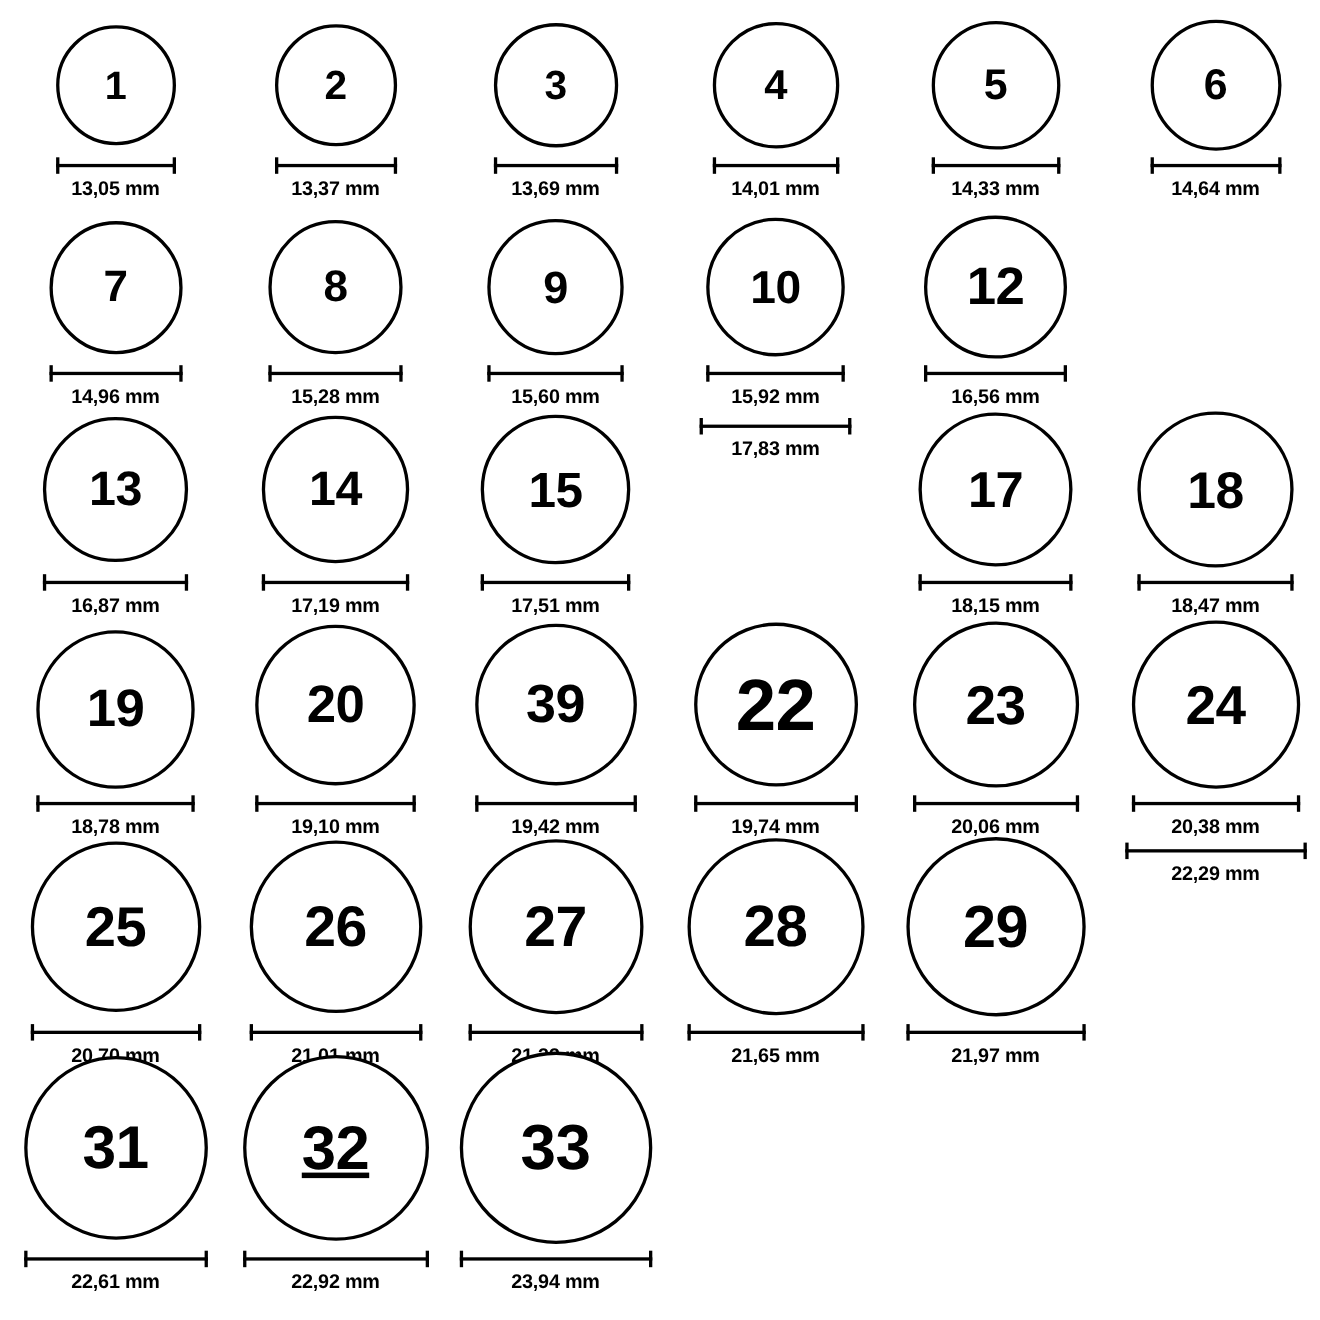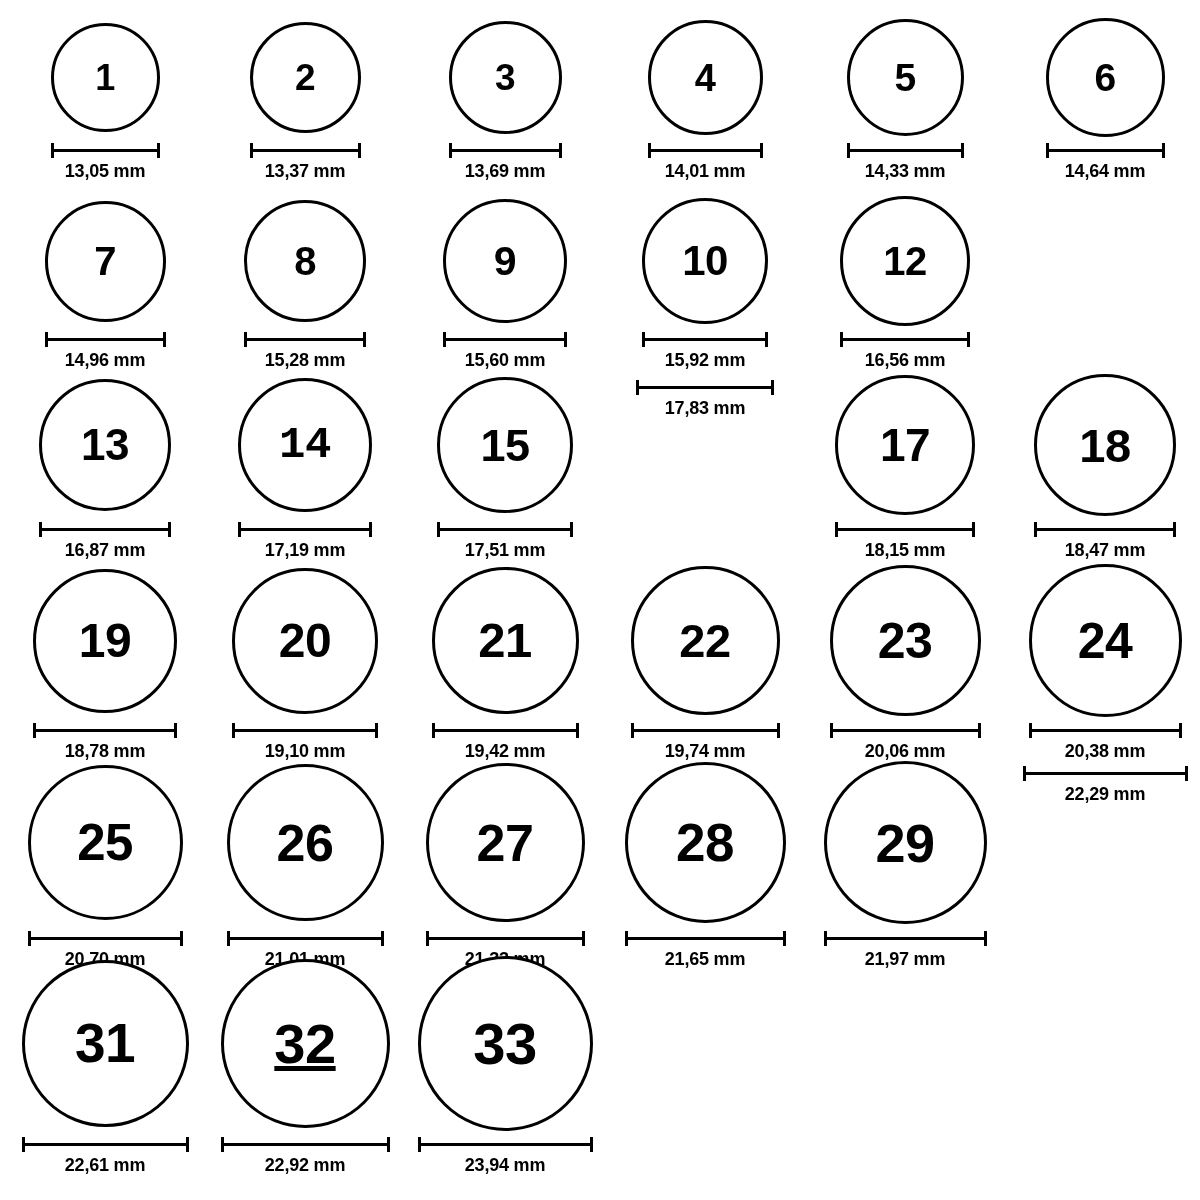--- a/index.html
+++ b/index.html
@@ -218,21 +218,21 @@
         <div class="measure" style="width: 126px;">
           <div class="bar"></div>
           <div class="tick-l"></div>
           <div class="tick-r"></div>
         </div>
         <div class="mm-label">15,92 mm</div>
       </div>
       <div class="cell">
         <div class="circle-wrap" style="height: 130px;">
           <div class="circle" style="width: 130px; height: 130px;">
-            <span class="size-num" style="font-size: 40px;">12</span>
+            <span class="size-num" style="font-size: 48px;">12</span>
           </div>
         </div>
         <div class="measure" style="width: 130px;">
           <div class="bar"></div>
           <div class="tick-l"></div>
           <div class="tick-r"></div>
         </div>
         <div class="mm-label">16,56 mm</div>
       </div>
     </div>
@@ -245,21 +245,21 @@
         </div>
         <div class="measure" style="width: 132px;">
           <div class="bar"></div>
           <div class="tick-l"></div>
           <div class="tick-r"></div>
         </div>
         <div class="mm-label">16,87 mm</div>
       </div>
       <div class="cell">
         <div class="circle-wrap" style="height: 142px;">
-          <div class="circle" style="width: 134px; height: 134px; font-family: Liberation Mono, monospace;">
+          <div class="circle" style="width: 134px; height: 134px;">
             <span class="size-num" style="font-size: 44px;">14</span>
           </div>
         </div>
         <div class="measure" style="width: 134px;">
           <div class="bar"></div>
           <div class="tick-l"></div>
           <div class="tick-r"></div>
         </div>
         <div class="mm-label">17,19 mm</div>
       </div>
@@ -306,21 +306,21 @@
         <div class="measure" style="width: 142px;">
           <div class="bar"></div>
           <div class="tick-l"></div>
           <div class="tick-r"></div>
         </div>
         <div class="mm-label">18,47 mm</div>
       </div>
     </div>
     <div class="row" style="height: 196px;">
       <div class="cell">
-        <div class="circle-wrap" style="height: 153px;">
+        <div class="circle-wrap" style="height: 153px; align-items: flex-end;">
           <div class="circle" style="width: 144px; height: 144px;">
             <span class="size-num" style="font-size: 48px;">19</span>
           </div>
         </div>
         <div class="measure" style="width: 144px;">
           <div class="bar"></div>
           <div class="tick-l"></div>
           <div class="tick-r"></div>
         </div>
         <div class="mm-label">18,78 mm</div>
@@ -334,34 +334,34 @@
         <div class="measure" style="width: 146px;">
           <div class="bar"></div>
           <div class="tick-l"></div>
           <div class="tick-r"></div>
         </div>
         <div class="mm-label">19,10 mm</div>
       </div>
       <div class="cell">
         <div class="circle-wrap" style="height: 153px;">
           <div class="circle" style="width: 147px; height: 147px;">
-            <span class="size-num" style="font-size: 49px;">21</span>
+            <span class="size-num" style="font-size: 49px;">39</span>
           </div>
         </div>
         <div class="measure" style="width: 147px;">
           <div class="bar"></div>
           <div class="tick-l"></div>
           <div class="tick-r"></div>
         </div>
         <div class="mm-label">19,42 mm</div>
       </div>
       <div class="cell">
         <div class="circle-wrap" style="height: 153px;">
           <div class="circle" style="width: 149px; height: 149px;">
-            <span class="size-num" style="font-size: 47px;">22</span>
+            <span class="size-num" style="font-size: 66px;">22</span>
           </div>
         </div>
         <div class="measure" style="width: 149px;">
           <div class="bar"></div>
           <div class="tick-l"></div>
           <div class="tick-r"></div>
         </div>
         <div class="mm-label">19,74 mm</div>
       </div>
       <div class="cell">

